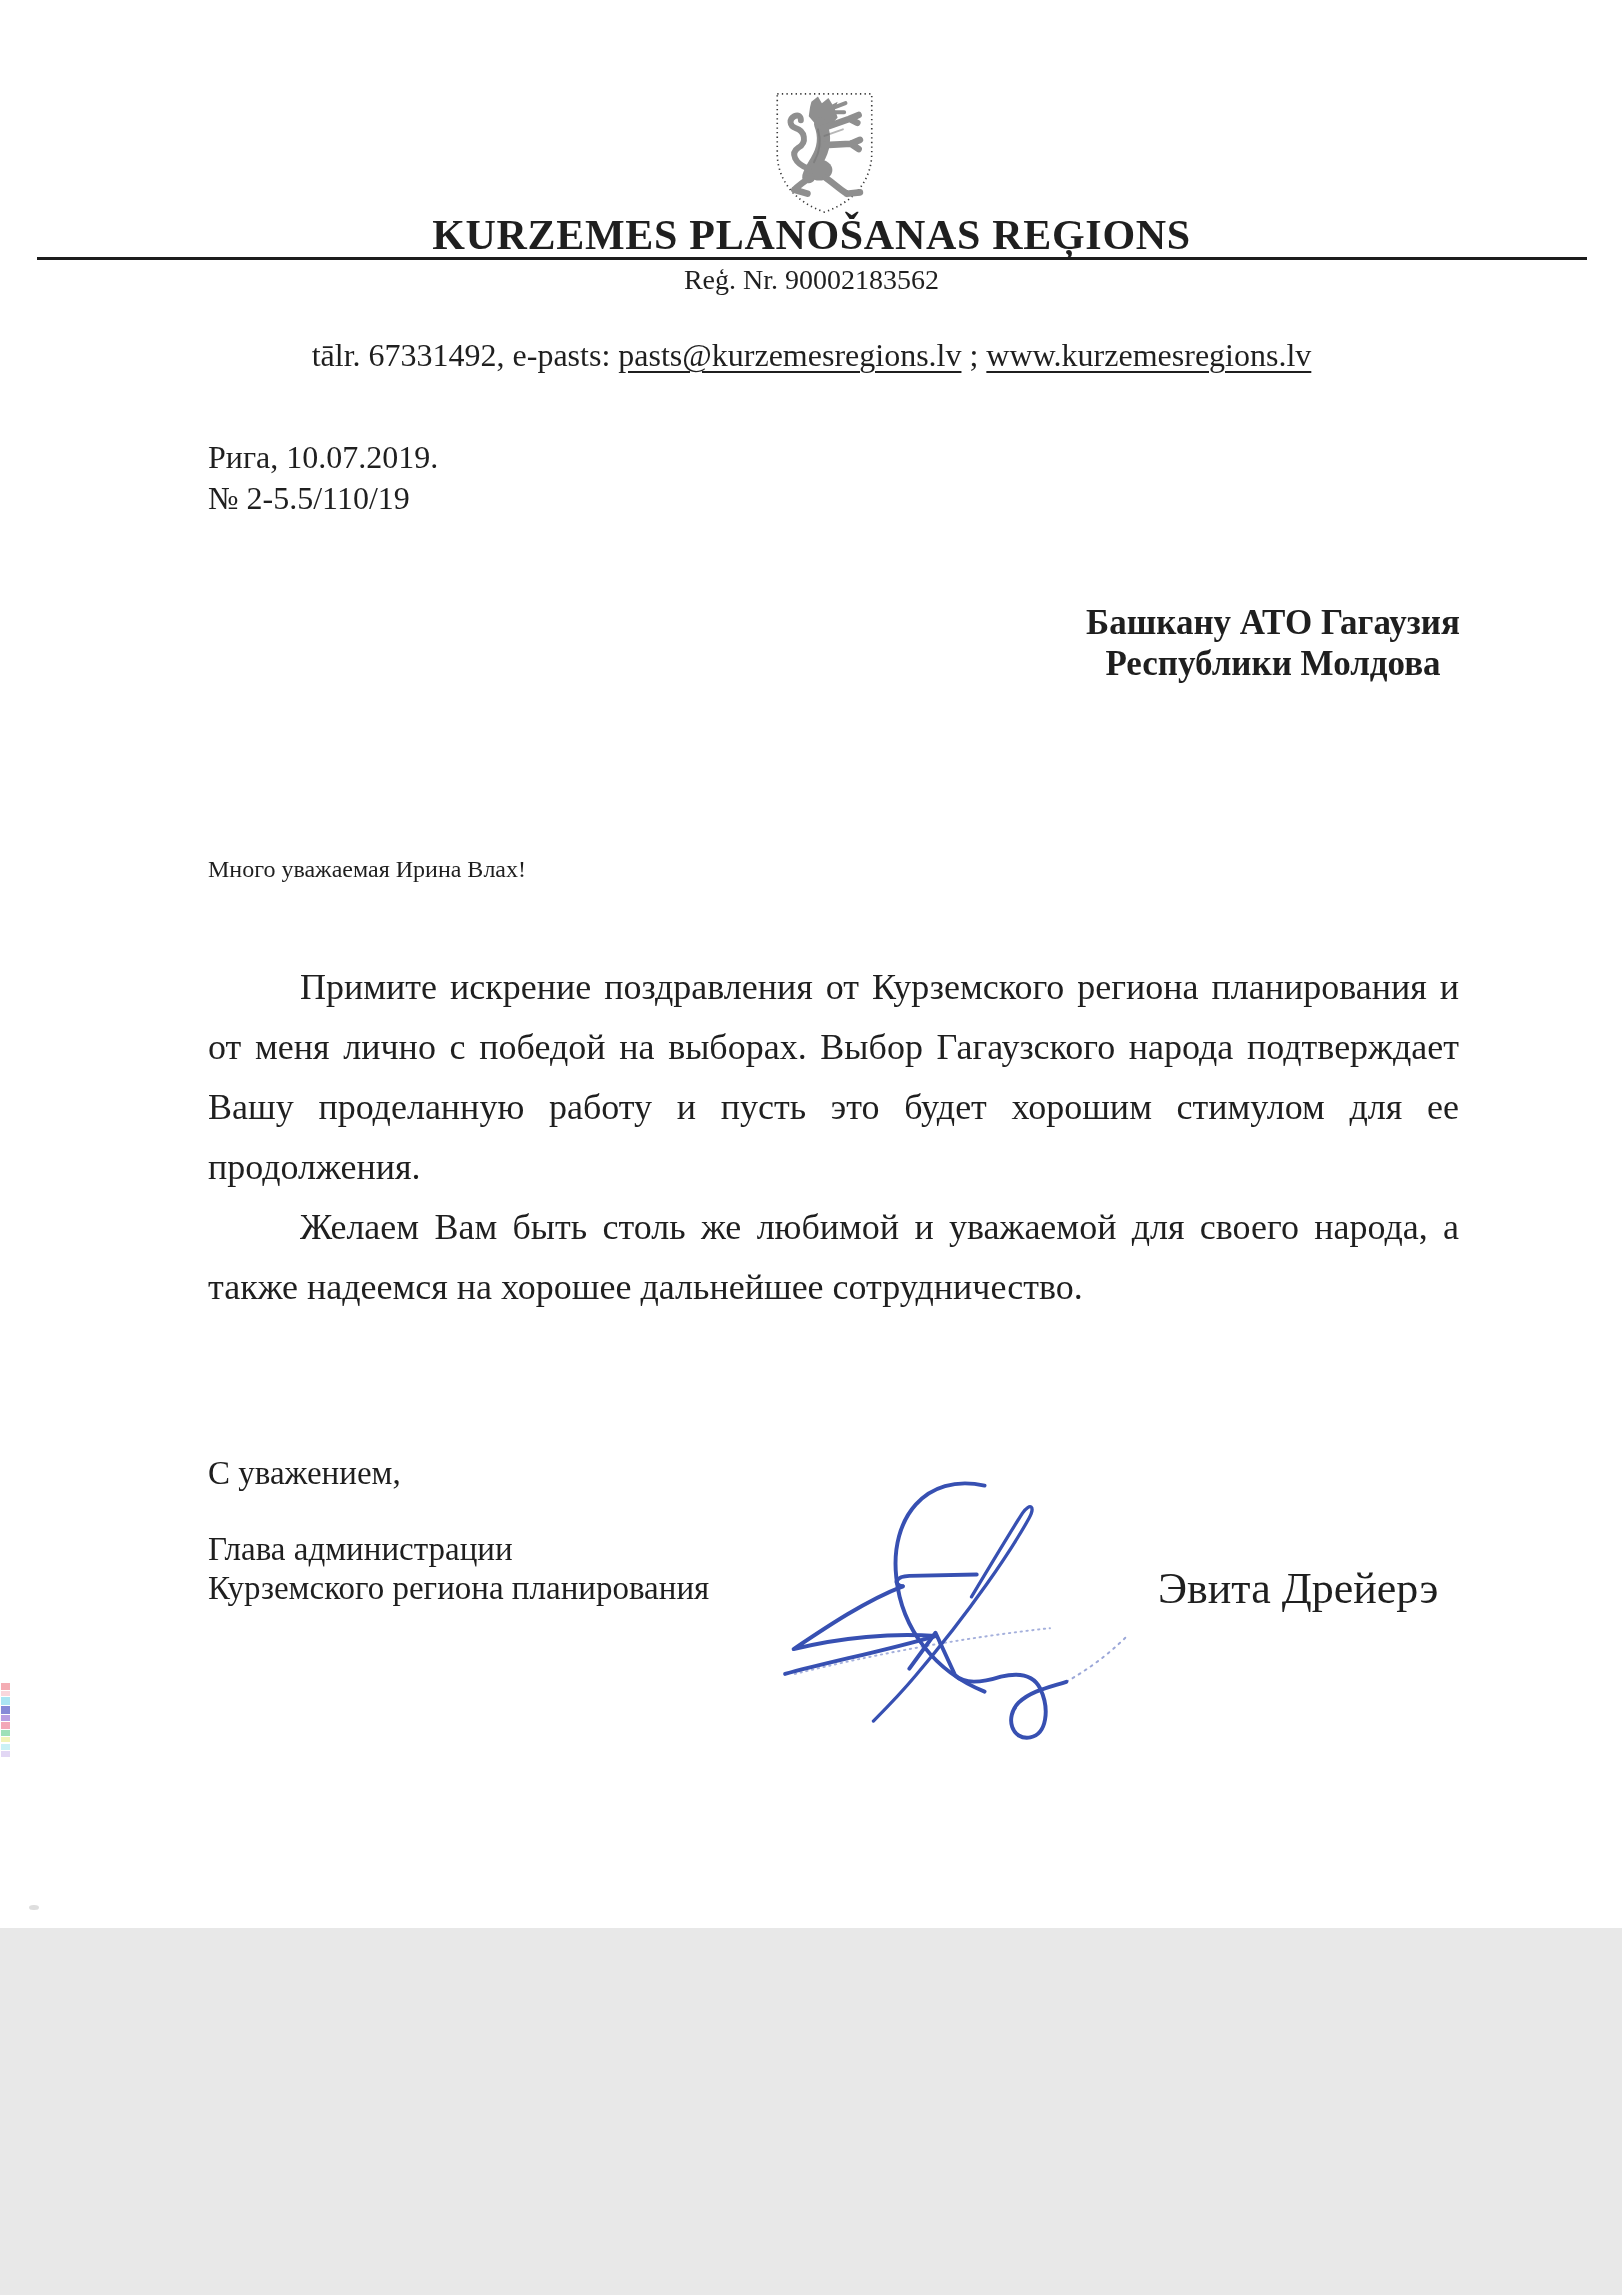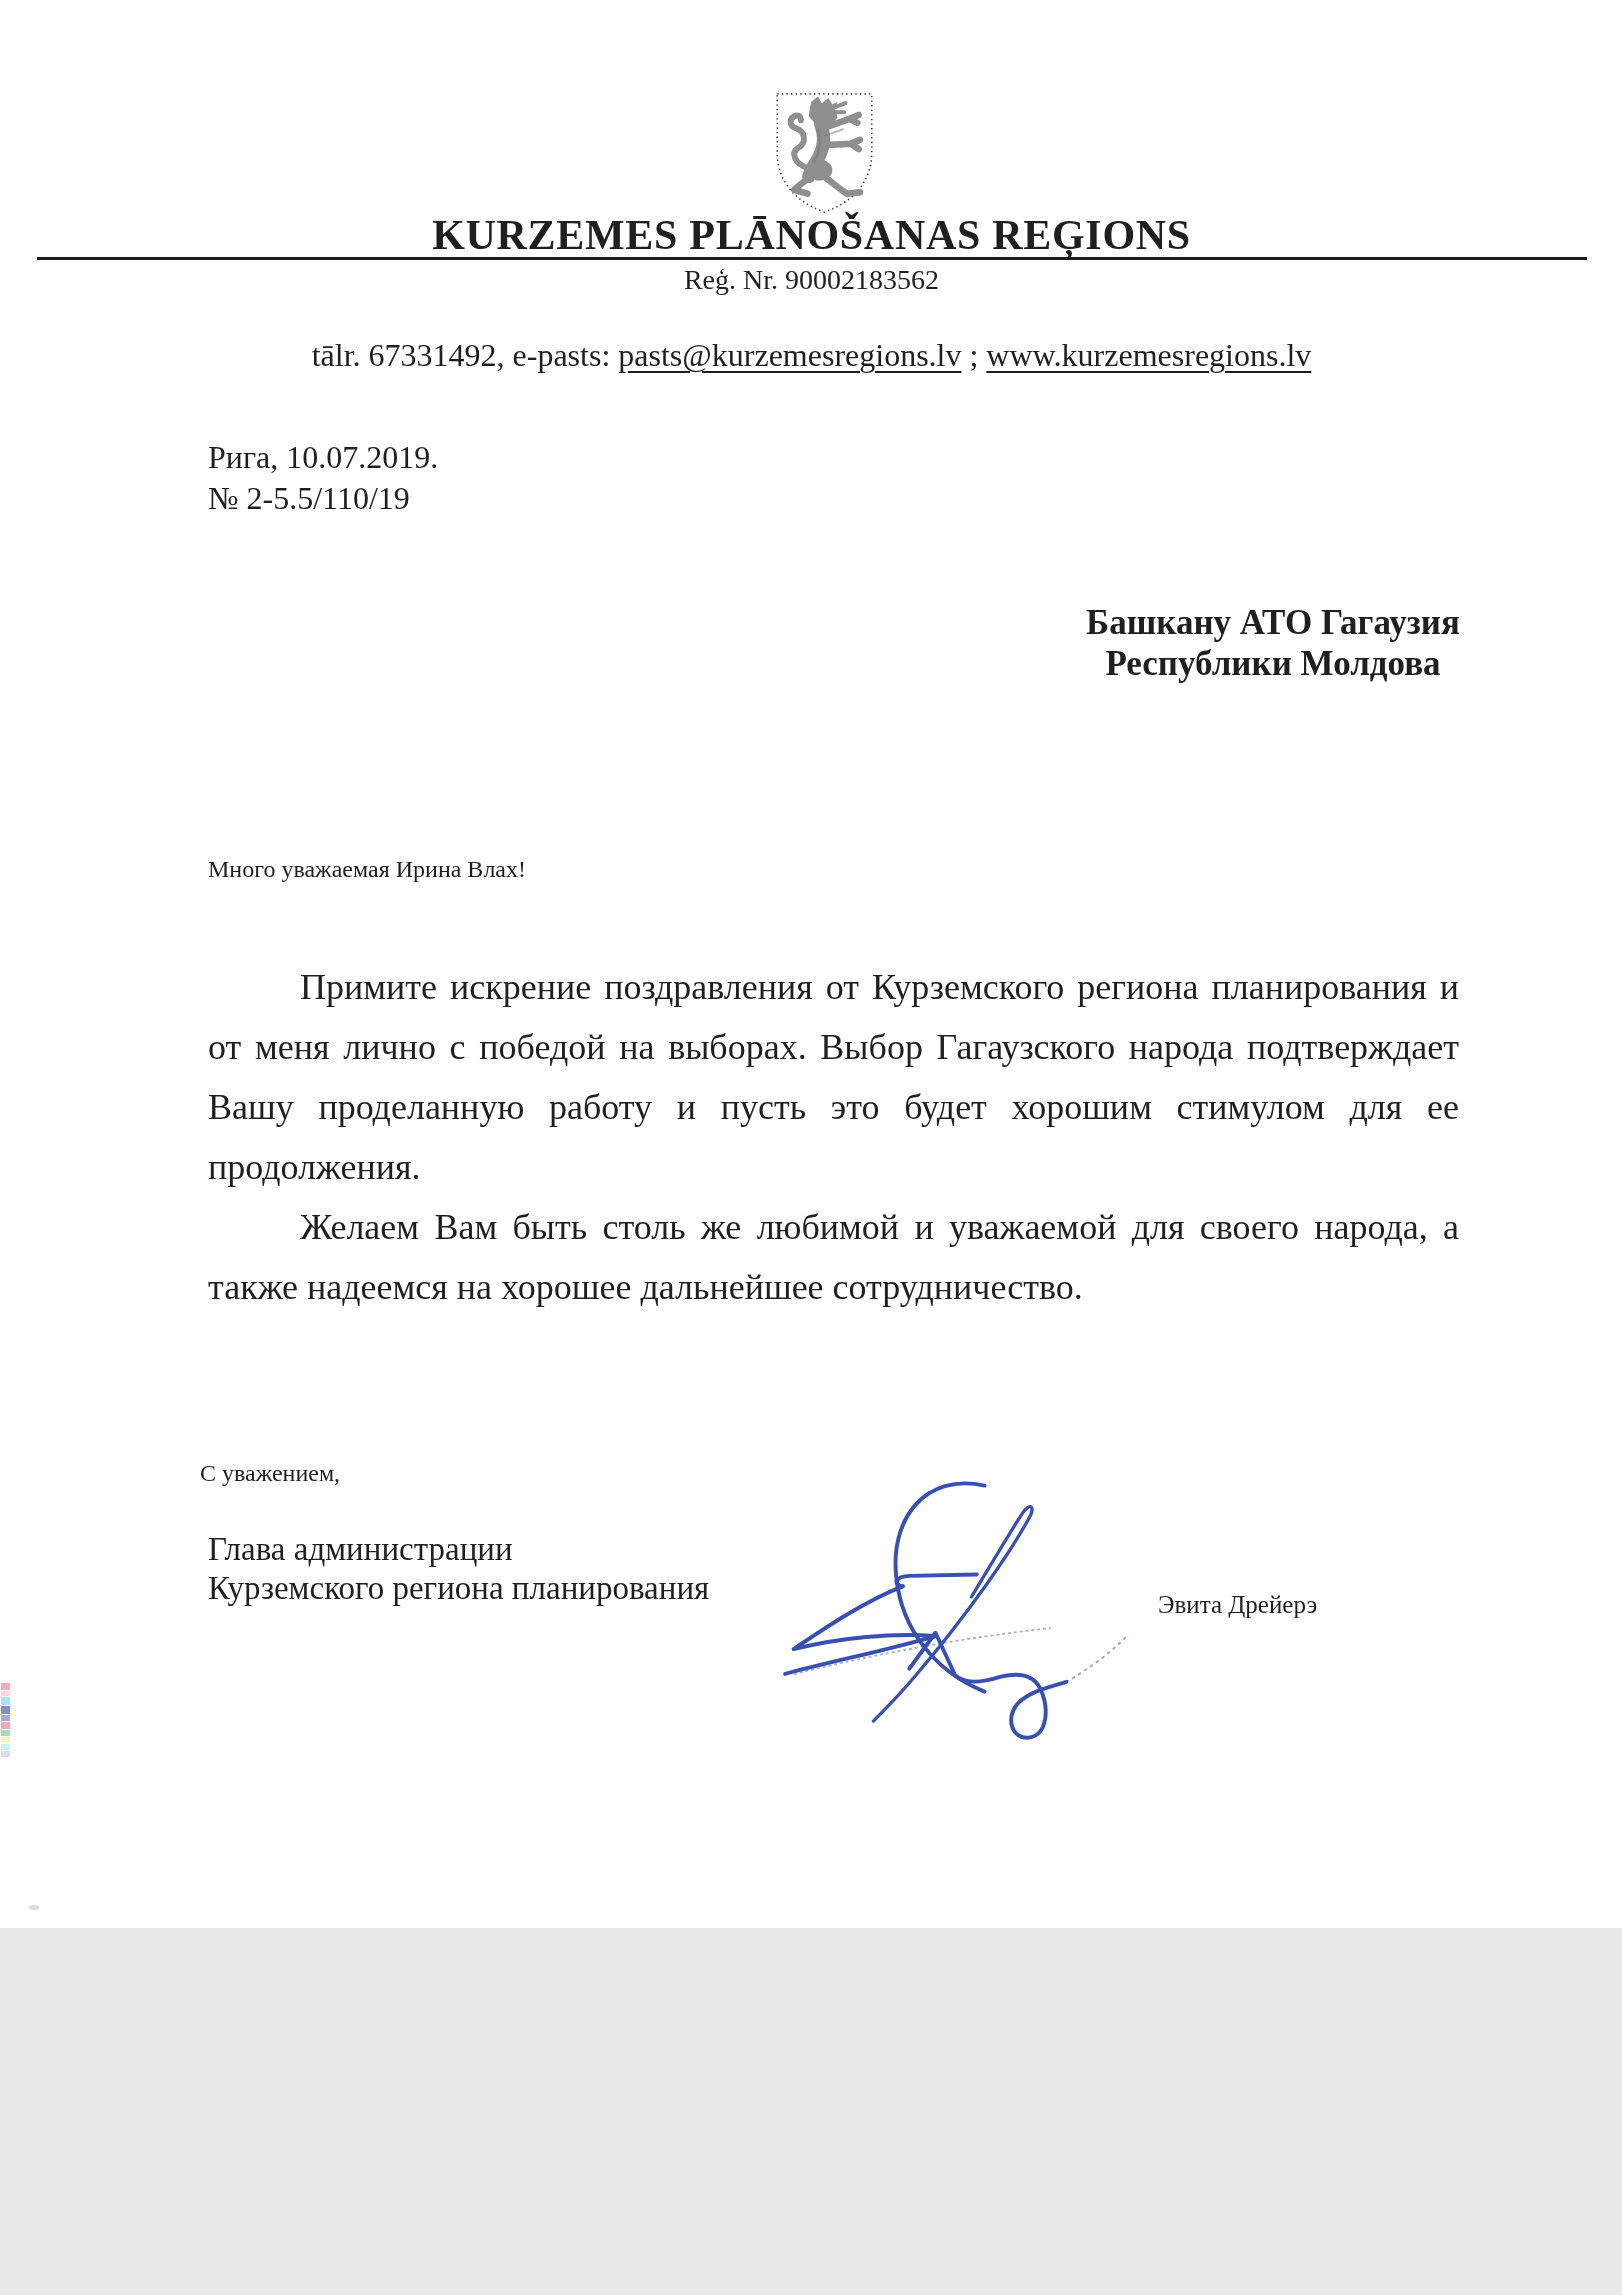--- a/index.html
+++ b/index.html
@@ -17,23 +17,23 @@
   .contact-line { top:340px; font-size:32px; line-height:31px; }
   .u { text-decoration:underline; text-decoration-thickness:2px; text-underline-offset:4.6px; }
   .meta-block { left:208px; top:437px; font-size:32px; line-height:41px; }
   .recipient-block { left:1047px; top:602px; width:452px; text-align:center;
                      font-weight:bold; font-size:35px; line-height:41px; }
   .salutation { left:208px; top:851px; font-size:24px; line-height:36px; }
   .body-block { left:208px; top:957px; width:1251px; font-size:36px; }
   .body-line { line-height:60px; text-align:justify; text-align-last:justify; }
   .body-line.last { text-align:left; text-align-last:left; }
   .body-line.indent { padding-left:92px; }
-  .valediction { left:200px; top:1455px; font-size:24px; line-height:37px; }
+  .valediction { left:208px; top:1455px; font-size:33px; line-height:37px; }
   .signer-titles { left:208px; top:1530px; font-size:33px; line-height:39px; }
-  .signer-name { left:1158px; top:1570px; font-size:25px; line-height:37px;margin-top:16px; }
+  .signer-name { left:1158px; top:1570px; font-size:44px; line-height:37px; }
   .sig-svg { left:775px; top:1466px; }
   .emblem-svg { left:772px; top:90px; }
   .scan-strip { left:1.3px; top:1683px; width:10.5px; }
   .scan-strip div { width:9.2px; margin-bottom:1.3px; opacity:.75; }
   .speck { position:absolute; background:#bdbdbd; border-radius:50%; opacity:.5; }
 </style>
 </head>
 <body>
 
 <div class="page">

